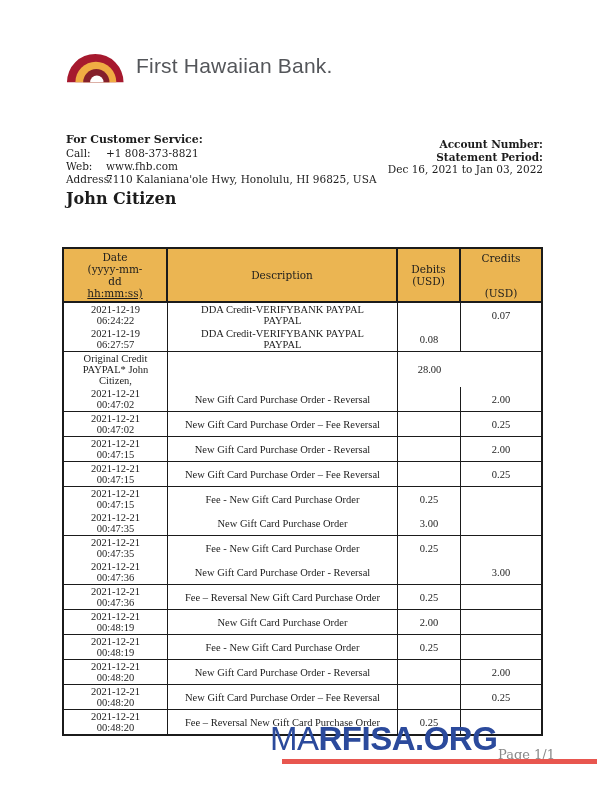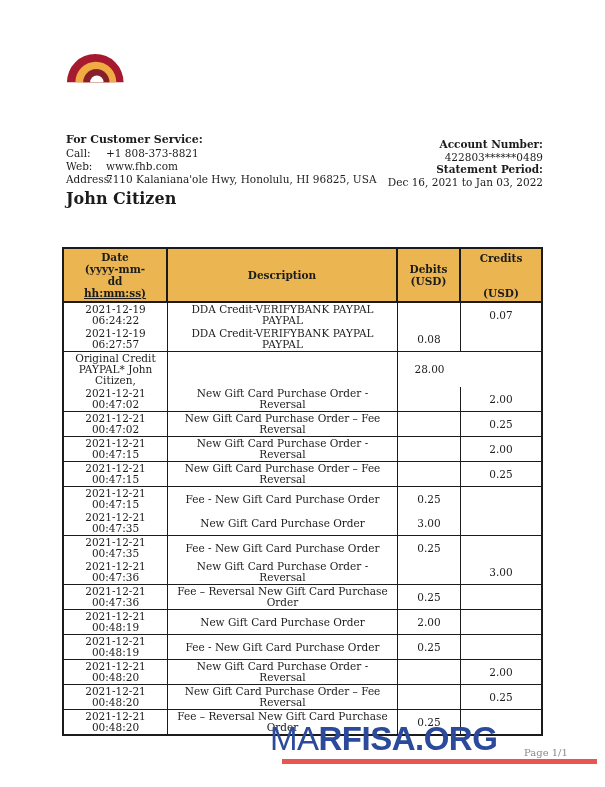--- a/index.html
+++ b/index.html
@@ -33,39 +33,39 @@
     position:absolute;left:62px;top:247px;width:481px;
     border:2px solid #1b1b1b;box-sizing:border-box;
     font-size:10.5px;line-height:11px;
   }
   .thead{
     display:grid;grid-template-columns:104px 230px 63px 1fr;
     border-bottom:2px solid #1b1b1b;
   }
   .hcell{
     display:flex;flex-direction:column;justify-content:center;align-items:center;
-    text-align:center;font-weight:bold;line-height:12px;
+    text-align:center;font-weight:normal;line-height:12px;
     padding:2px 18px;min-height:35px;
     border-right:2px solid #1b1b1b;
   }
   .hcell:last-child{border-right:none;gap:23px;}
   .u{text-decoration:underline;}
-  .trow{display:grid;grid-template-columns:104px 230px 63px 1fr;border-bottom:1.5px solid #1b1b1b;}
+  .trow{display:grid;grid-template-columns:104px 230px 63px 1fr;border-bottom:1.5px solid #1b1b1b;font-family:Liberation Serif, serif;}
   .trow.no-sep{border-bottom:none;}
   .trow:last-child{border-bottom:none;}
   .cell{
     display:flex;flex-direction:column;justify-content:center;align-items:center;
     text-align:center;padding:1px 4px;min-height:23px;box-sizing:border-box;
     border-right:1.5px solid #1b1b1b;
   }
   .cell:last-child{border-right:none;}
   
   .page-num{
-    position:absolute;left:524px;top:747px;z-index:1;
-    font-size:10px;color:#8a8a8a;
+    position:absolute;left:498px;top:747px;z-index:1;
+    font-size:13px;color:#8a8a8a;
   }
   .watermark{
     position:absolute;left:270px;top:717px;z-index:2;
     font-family:"Liberation Sans", sans-serif;
     font-size:33px;line-height:44px;white-space:nowrap;
     letter-spacing:-0.5px;
   }
   .wm-light{font-weight:normal;}
   .wm-bold{font-weight:bold;}
   .wm-underline{
@@ -75,20 +75,21 @@
 </head>
 <body>
 
 <div class="logo-row">
   <svg class="logo-mark" viewBox="0 0 60 34" xmlns="http://www.w3.org/2000/svg">
     <path id="arc-outer" d="M1,33.5 A28.7,28.7 0 0 1 58.5,33.5 Z" fill="#A6192E"></path>
     <path id="arc-mid" d="M9.5,33.5 A20.8,20.8 0 0 1 51.2,33.5 Z" fill="#F0AC43"></path>
     <path id="arc-inner" d="M17.5,33.5 A13.3,13.3 0 0 1 44.2,33.5 Z" fill="#85202B"></path>
     <path id="arc-hole" d="M24.5,33.5 A6.8,6.8 0 0 1 38.2,33.5 Z" fill="#ffffff"></path>
   </svg>
+  <div class="brand-name">First Hawaiian Bank.</div>
 </div>
 
 <div class="cs-block">
   <div class="cs-heading">For Customer Service:</div>
   <div class="cs-line">
     <span class="cs-label">Call:</span>
     <span class="cs-value">+1 808-373-8821</span>
   </div>
   <div class="cs-line">
     <span class="cs-label">Web:</span>
@@ -99,21 +100,20 @@
     <span class="cs-value">7110 Kalaniana'ole Hwy, Honolulu, HI 96825, USA</span>
   </div>
 </div>
 
 <div class="holder-block">
   <div class="holder-name">John Citizen</div>
 </div>
 
 <div class="acct-block">
   <div class="acct-label">Account Number:</div>
-  <div>422803******0489</div>
   <div class="acct-label">Statement Period:</div>
   <div>Dec 16, 2021 to Jan 03, 2022</div>
 </div>
 
 <div class="stmt-table">
   <div class="thead" id="thead" style="background: rgb(235, 181, 82);">
     <div class="hcell">
       <span>Date</span>
       <span>(yyyy-mm-dd</span>
       <span class="u">hh:mm:ss)</span>

